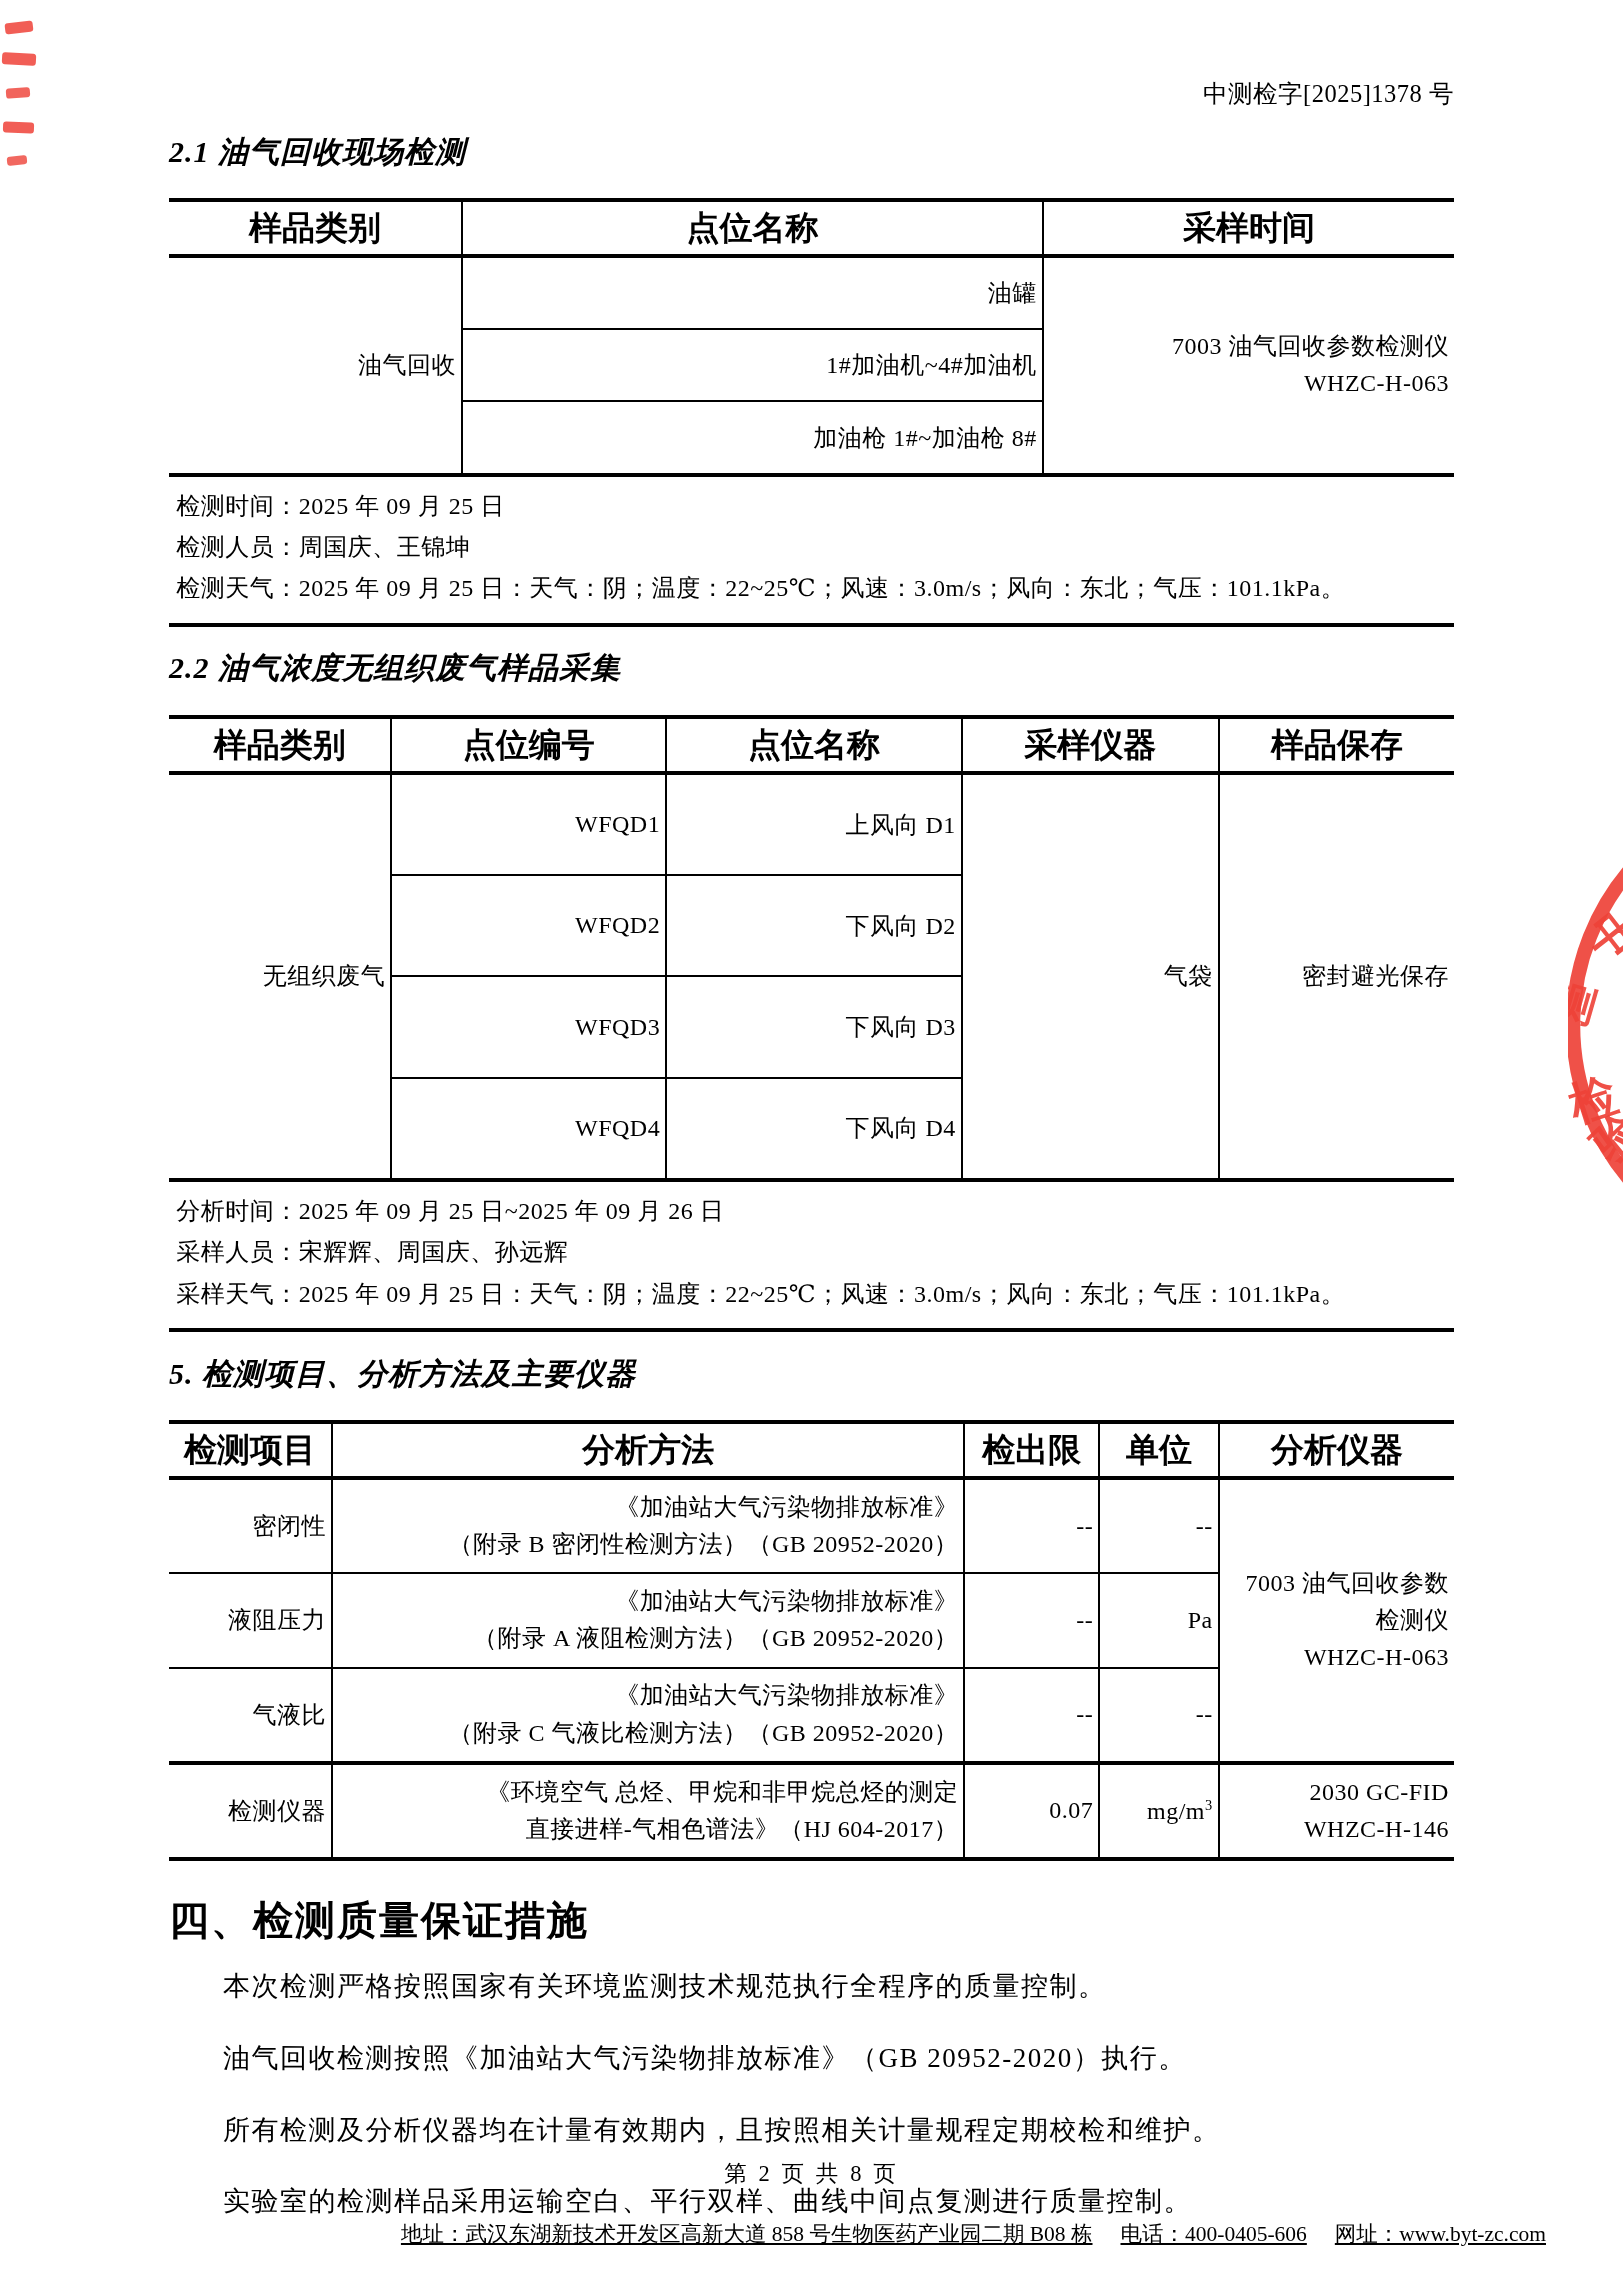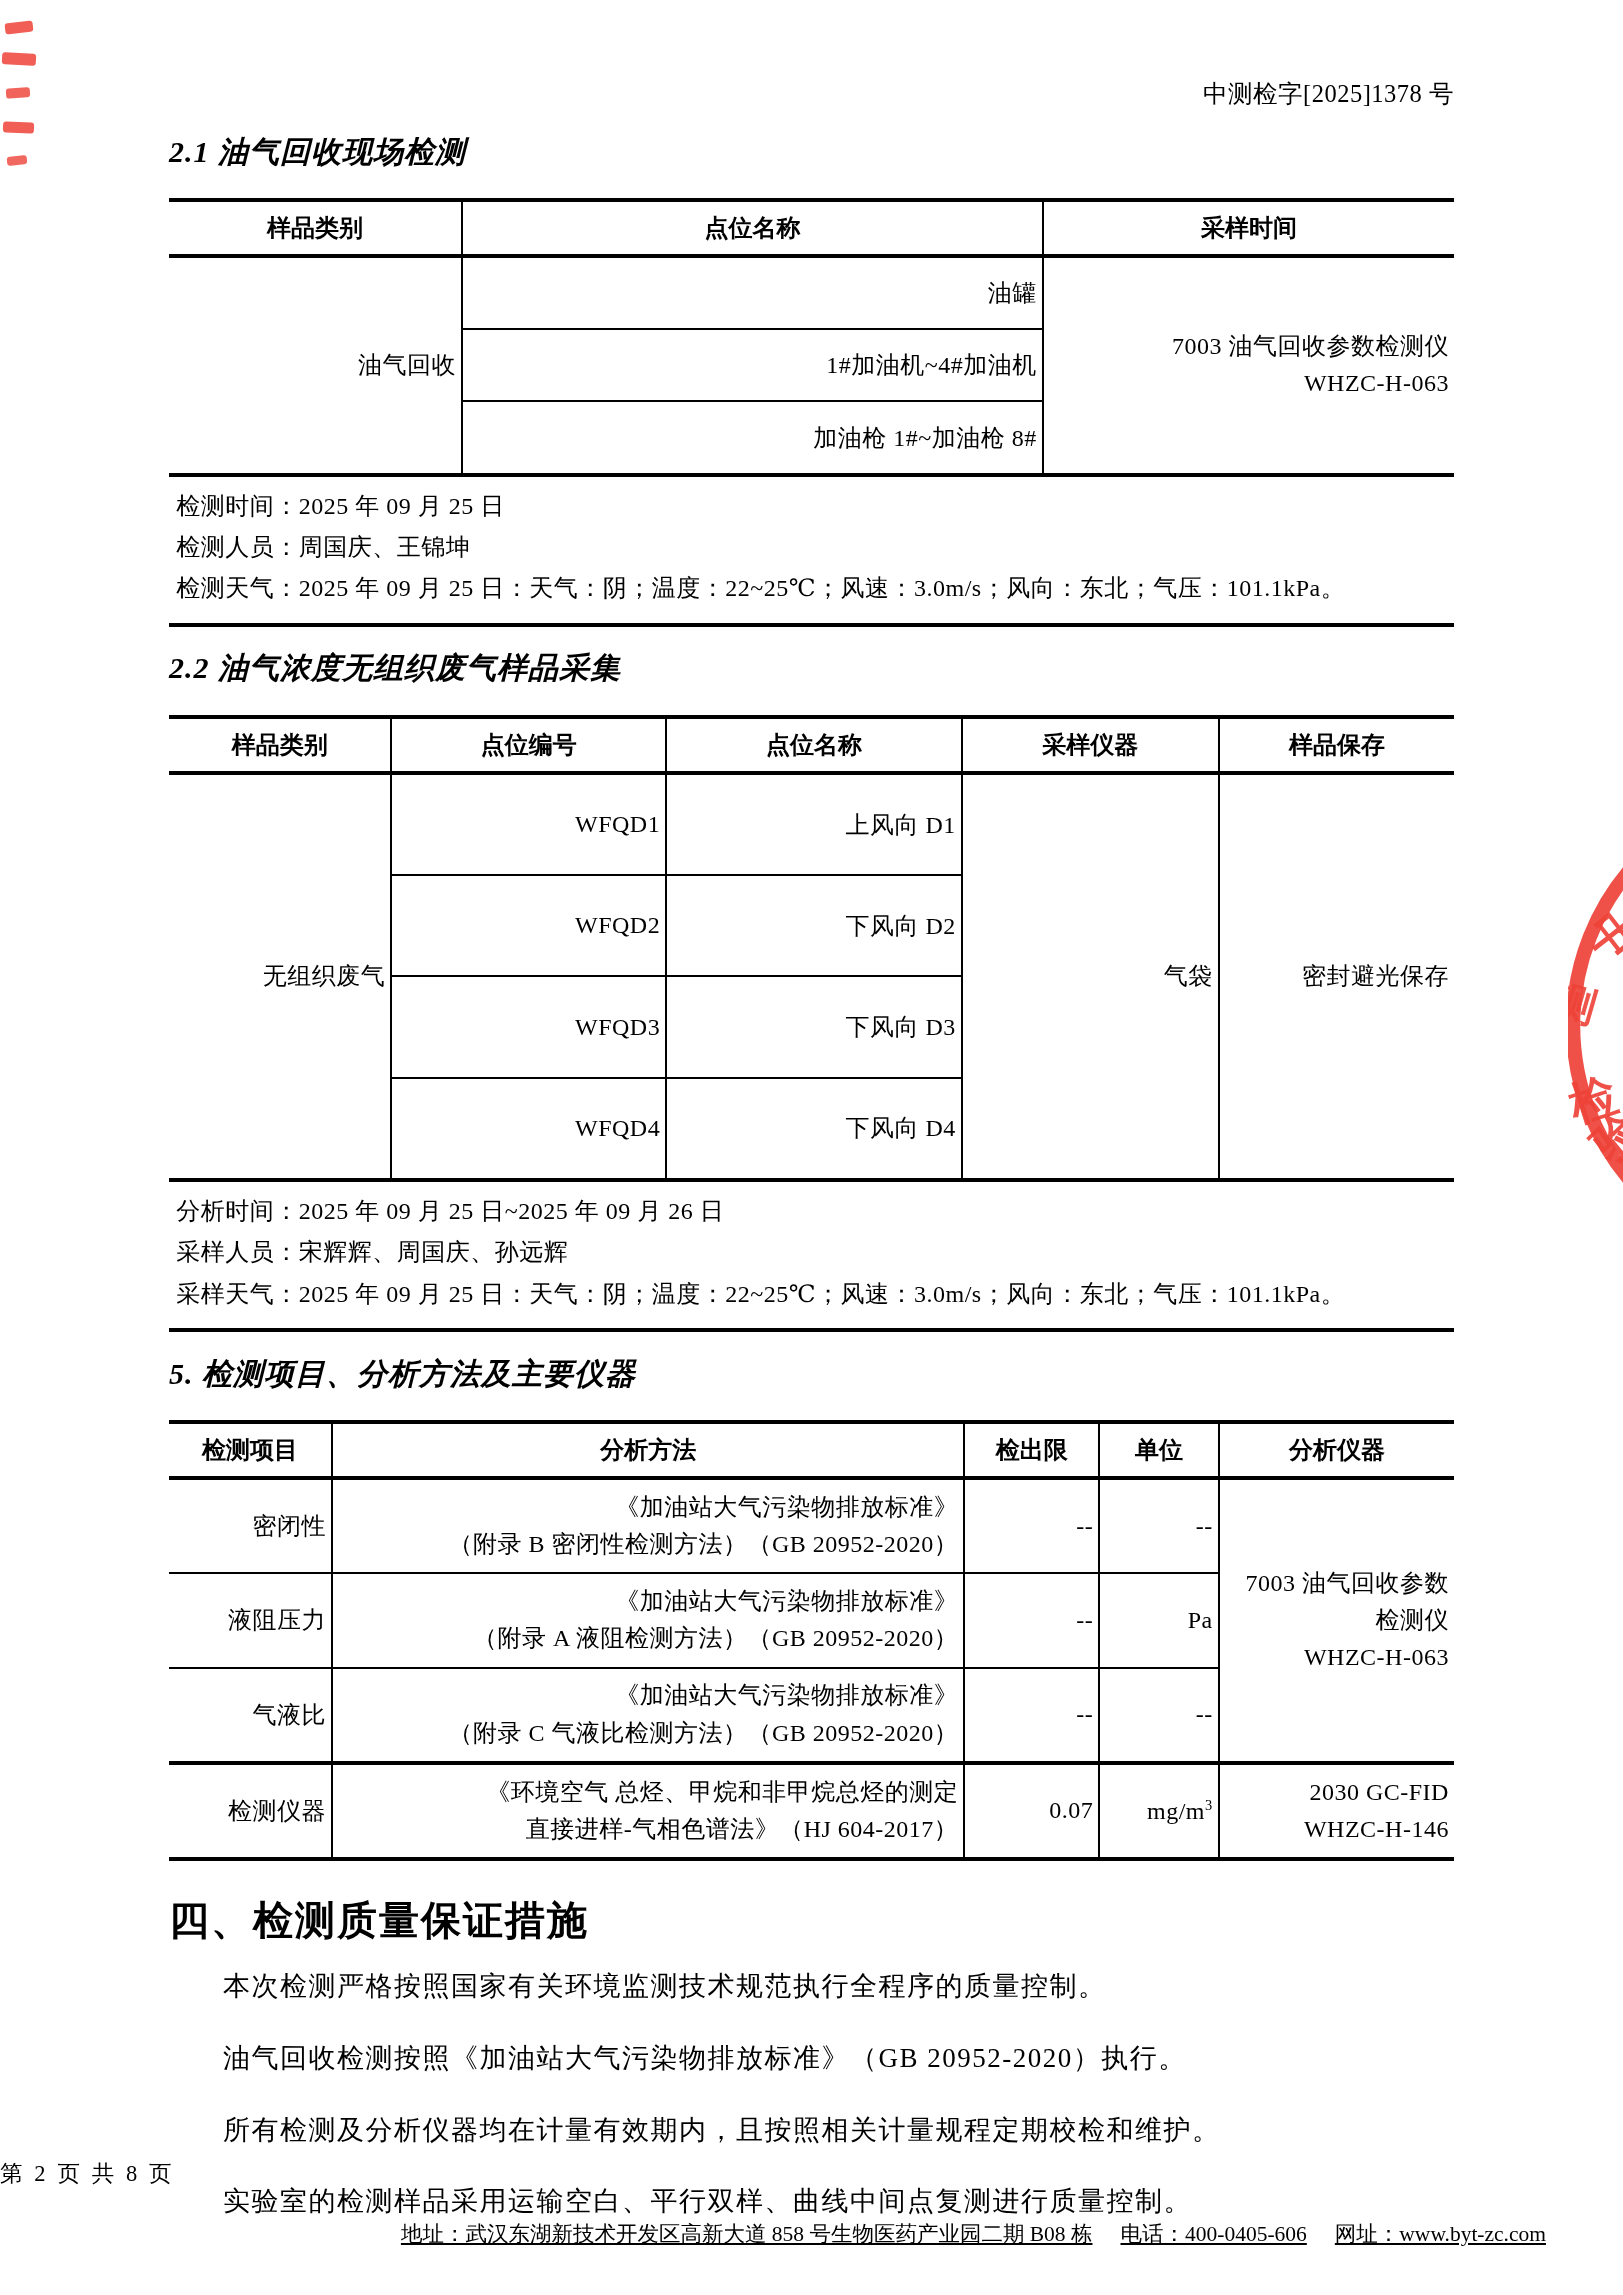--- a/index.html
+++ b/index.html
@@ -44,21 +44,21 @@
   table.tbl{
     width:100%;
     border-collapse:collapse;
     table-layout:fixed;
     margin-top:25.6px;
     border-top:4.6px solid #000;
     border-bottom:4.6px solid #000;
   }
   table.tbl th{
     font-weight:bold;
-    font-size:24px;
+    font-size:33px;
     height:52px;
     border-bottom:4.6px solid #000;
     padding:0;
   }
   table.tbl td{
     font-size:24px;
     text-align:right;
     vertical-align:middle;
     padding:3.1px 5.1px;
     letter-spacing:0.5px;
@@ -88,20 +88,21 @@
     letter-spacing:1.5px;
     text-indent:2em;
     margin:0 0 30px 0;
   }
   sup{font-size:60%;}
   
   .page-num{
     position:absolute;
     left:0;right:0;
     bottom:106px;
+    text-align:center;
     font-size:22.5px;
     letter-spacing:3.1px;
   }
   .address-line{
     position:absolute;
     left:77px;right:77px;
     bottom:47px;
     display:flex;
     justify-content:flex-end;
     gap:28px;

